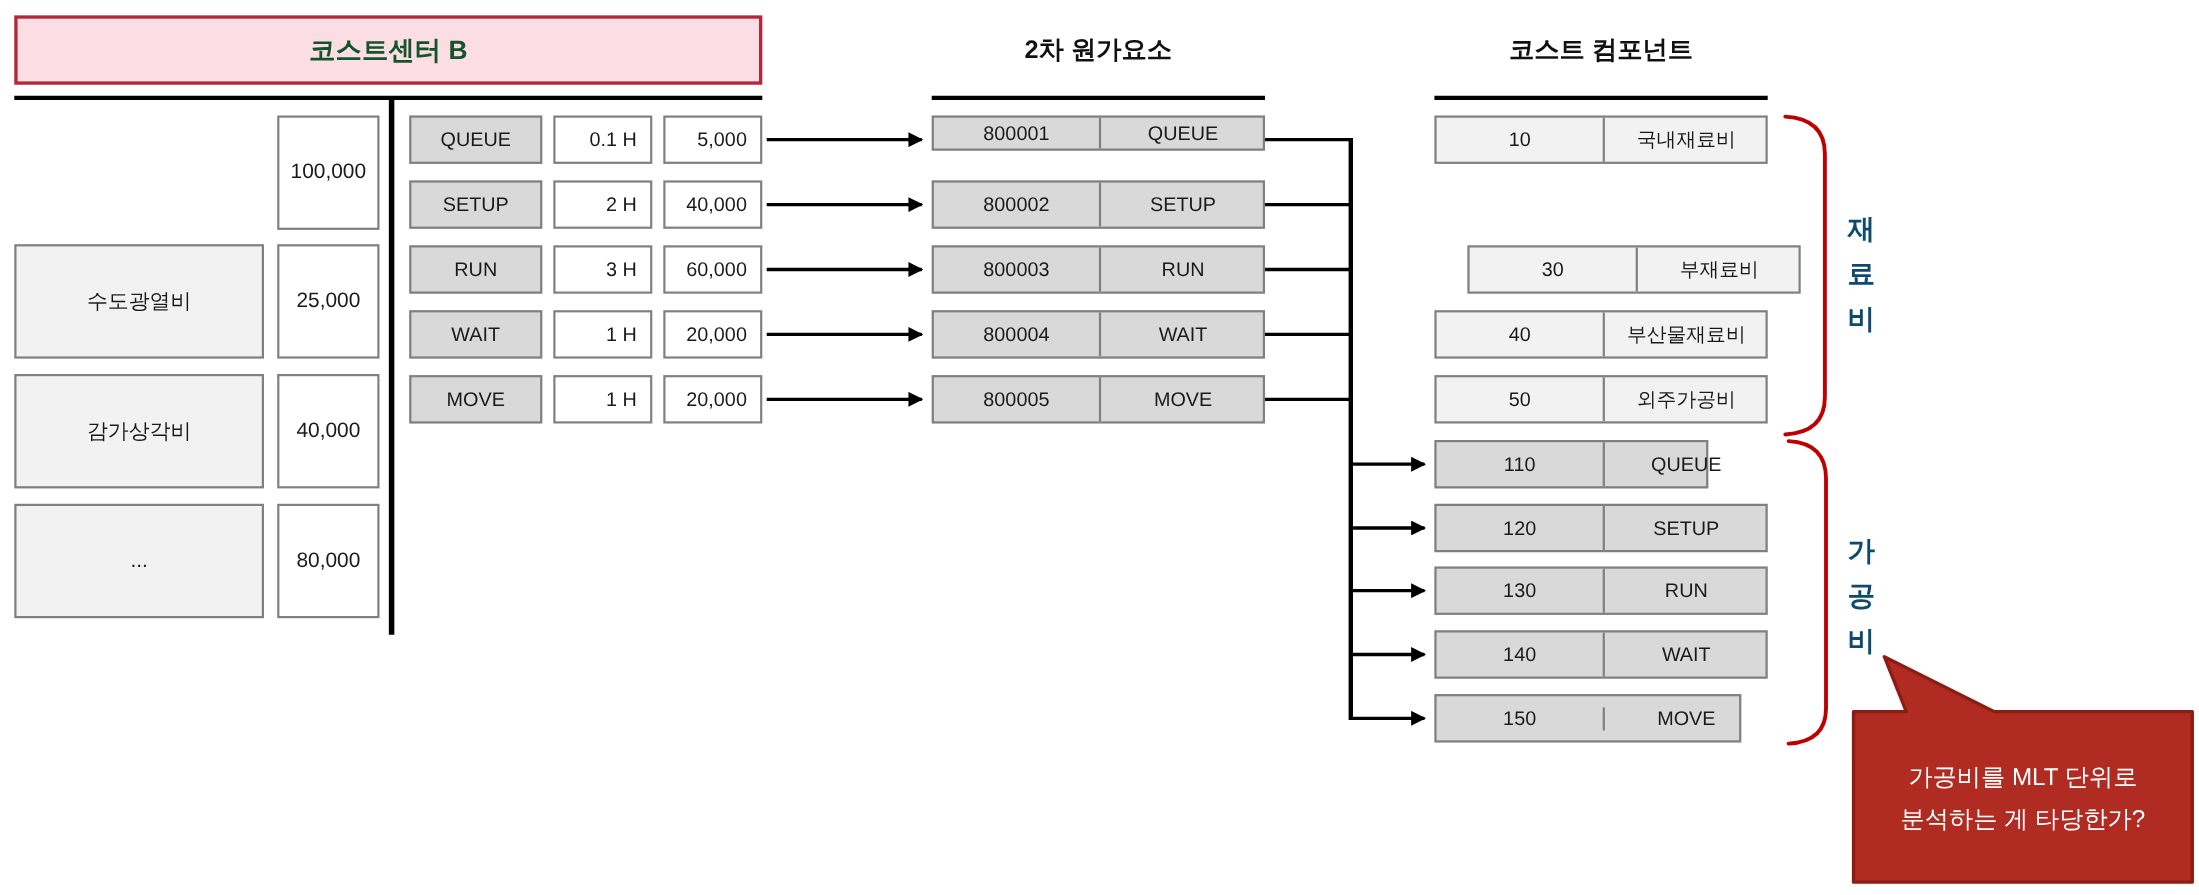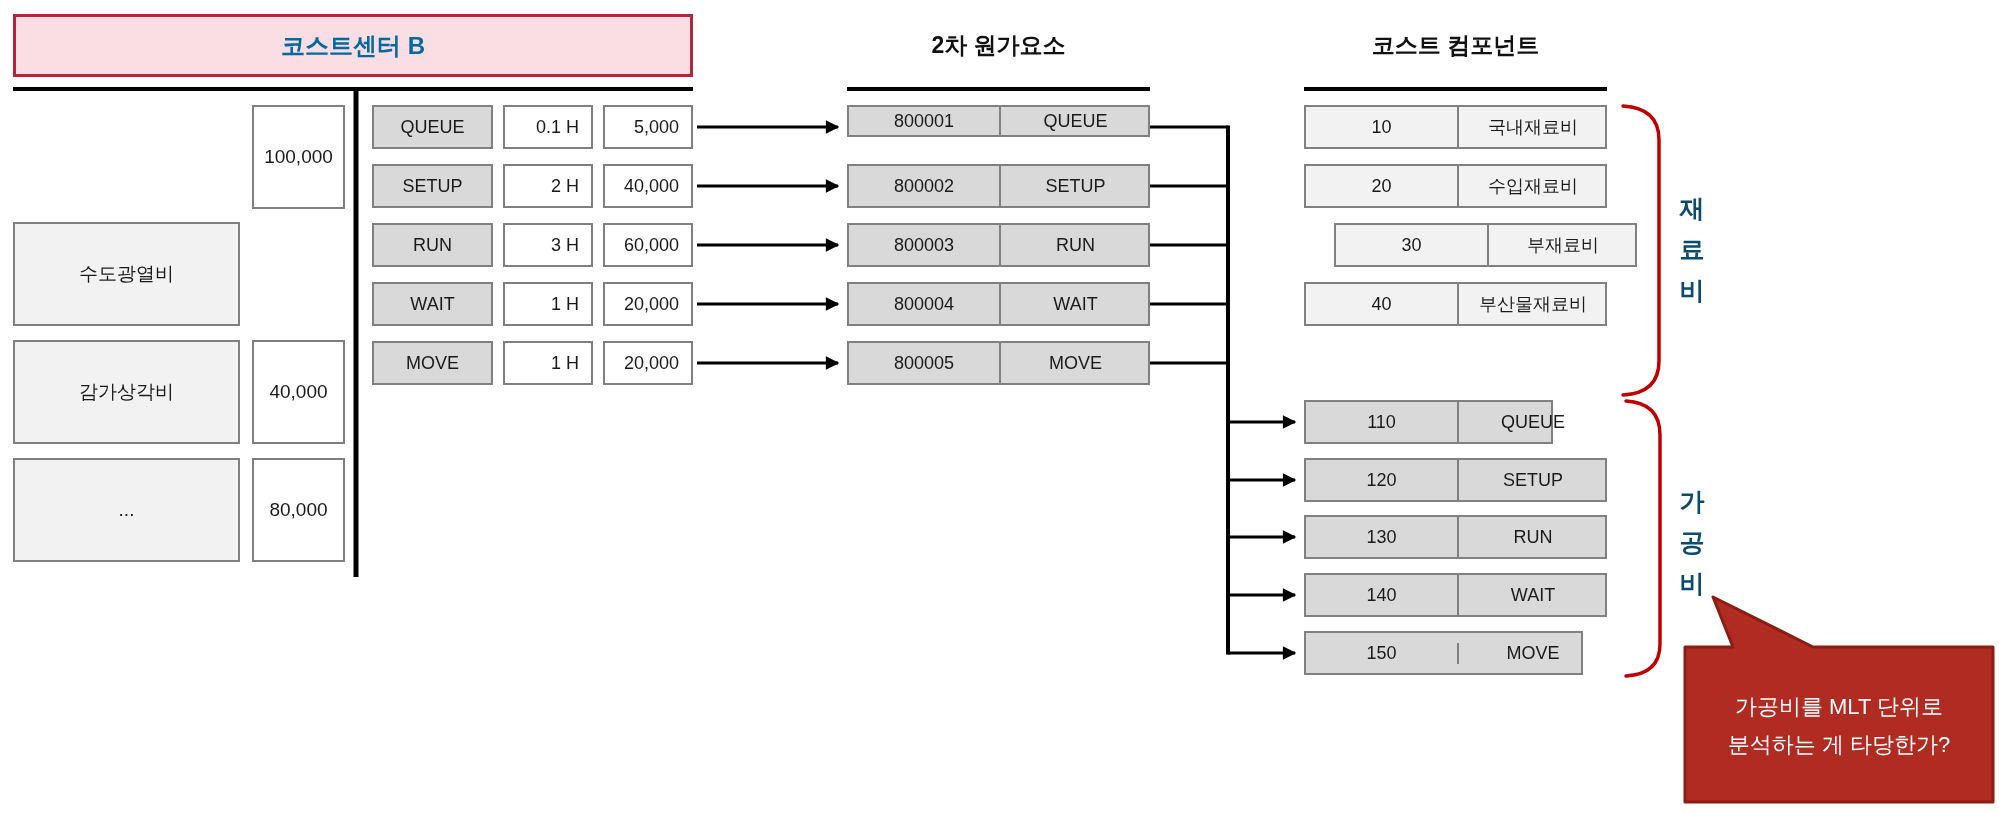--- a/index.html
+++ b/index.html
@@ -7,21 +7,21 @@
     position:relative;width:1999px;height:814px;background:#ffffff;overflow:hidden;
     font-family:"Liberation Sans","DejaVu Sans",sans-serif;color:#1a1a1a;
   }
   .abs{position:absolute;box-sizing:border-box;}
   svg.overlay{position:absolute;left:0;top:0;width:1999px;height:814px;pointer-events:none;}
 
   
   .cc-header{
     background:#fbdee3;border:3px solid #b3273a;
     display:flex;align-items:center;justify-content:center;
-    font-size:24px;font-weight:bold;color:#0369a1;
+    font-size:24px;font-weight:bold;color:#14532d;
   }
   .section-title{
     display:flex;align-items:center;justify-content:center;
     font-size:23px;font-weight:bold;color:#111;
   }
 
   
   .box{
     border:2px solid #808080;display:flex;align-items:center;justify-content:center;
     font-size:19px;color:#1a1a1a;background:#ffffff;
@@ -102,20 +102,23 @@
   <div class="abs section-title" style="left:847px;top:28px;width:303px;height:34px;">2차 원가요소</div>
   <div class="abs section-title" style="left:1304px;top:28px;width:303px;height:34px;">코스트 컴포넌트</div>
 
   <div class="abs box" style="left:252px;top:105px;width:93px;height:104px;">
       <span>100,000</span>
     </div>
 
   <div class="abs box fill-light" style="left:13px;top:222px;width:227px;height:104px;">
       <span>수도광열비</span>
     </div>
+  <div class="abs box" style="left:252px;top:222px;width:93px;height:104px;">
+      <span>25,000</span>
+    </div>
 
   <div class="abs box fill-light" style="left:13px;top:340px;width:227px;height:104px;">
       <span>감가상각비</span>
     </div>
   <div class="abs box" style="left:252px;top:340px;width:93px;height:104px;">
       <span>40,000</span>
     </div>
 
   <div class="abs box fill-light" style="left:13px;top:458px;width:227px;height:104px;">
       <span>...</span>
@@ -192,32 +195,32 @@
   </div>
   <div class="abs row2 fill-dark" style="left:847px;top:341px;width:303px;height:44px;">
     <div class="cell" style="width:150px;">800005</div>
     <div class="cell second" style="width:149px;">MOVE</div>
   </div>
 
   <div class="abs row2 fill-light" style="left:1304px;top:105px;width:303px;height:44px;">
     <div class="cell" style="width:151px;">10</div>
     <div class="cell second" style="width:148px;">국내재료비</div>
   </div>
-  <div class="abs row2 fill-light" style="left:1304px;top:164px;width:303px;height:44px;">
-    <div class="cell" style="width:151px;">20</div>
-    <div class="cell second" style="width:148px;">수입재료비</div>
-  </div>
   <div class="abs row2 fill-light" style="left:1304px;top:223px;width:303px;height:44px;margin-left:30px;">
     <div class="cell" style="width:151px;">30</div>
     <div class="cell second" style="width:148px;">부재료비</div>
   </div>
   <div class="abs row2 fill-light" style="left:1304px;top:282px;width:303px;height:44px;">
     <div class="cell" style="width:151px;">40</div>
     <div class="cell second" style="width:148px;">부산물재료비</div>
   </div>
+  <div class="abs row2 fill-light" style="left:1304px;top:341px;width:303px;height:44px;">
+    <div class="cell" style="width:151px;">50</div>
+    <div class="cell second" style="width:148px;">외주가공비</div>
+  </div>
 
   <div class="abs row2 fill-dark" style="left:1304px;top:400px;width:249px;height:44px;">
     <div class="cell" style="width:151px;">110</div>
     <div class="cell second" style="width:148px;">QUEUE</div>
   </div>
   <div class="abs row2 fill-dark" style="left:1304px;top:458px;width:303px;height:44px;">
     <div class="cell" style="width:151px;">120</div>
     <div class="cell second" style="width:148px;">SETUP</div>
   </div>
   <div class="abs row2 fill-dark" style="left:1304px;top:515px;width:303px;height:44px;">

